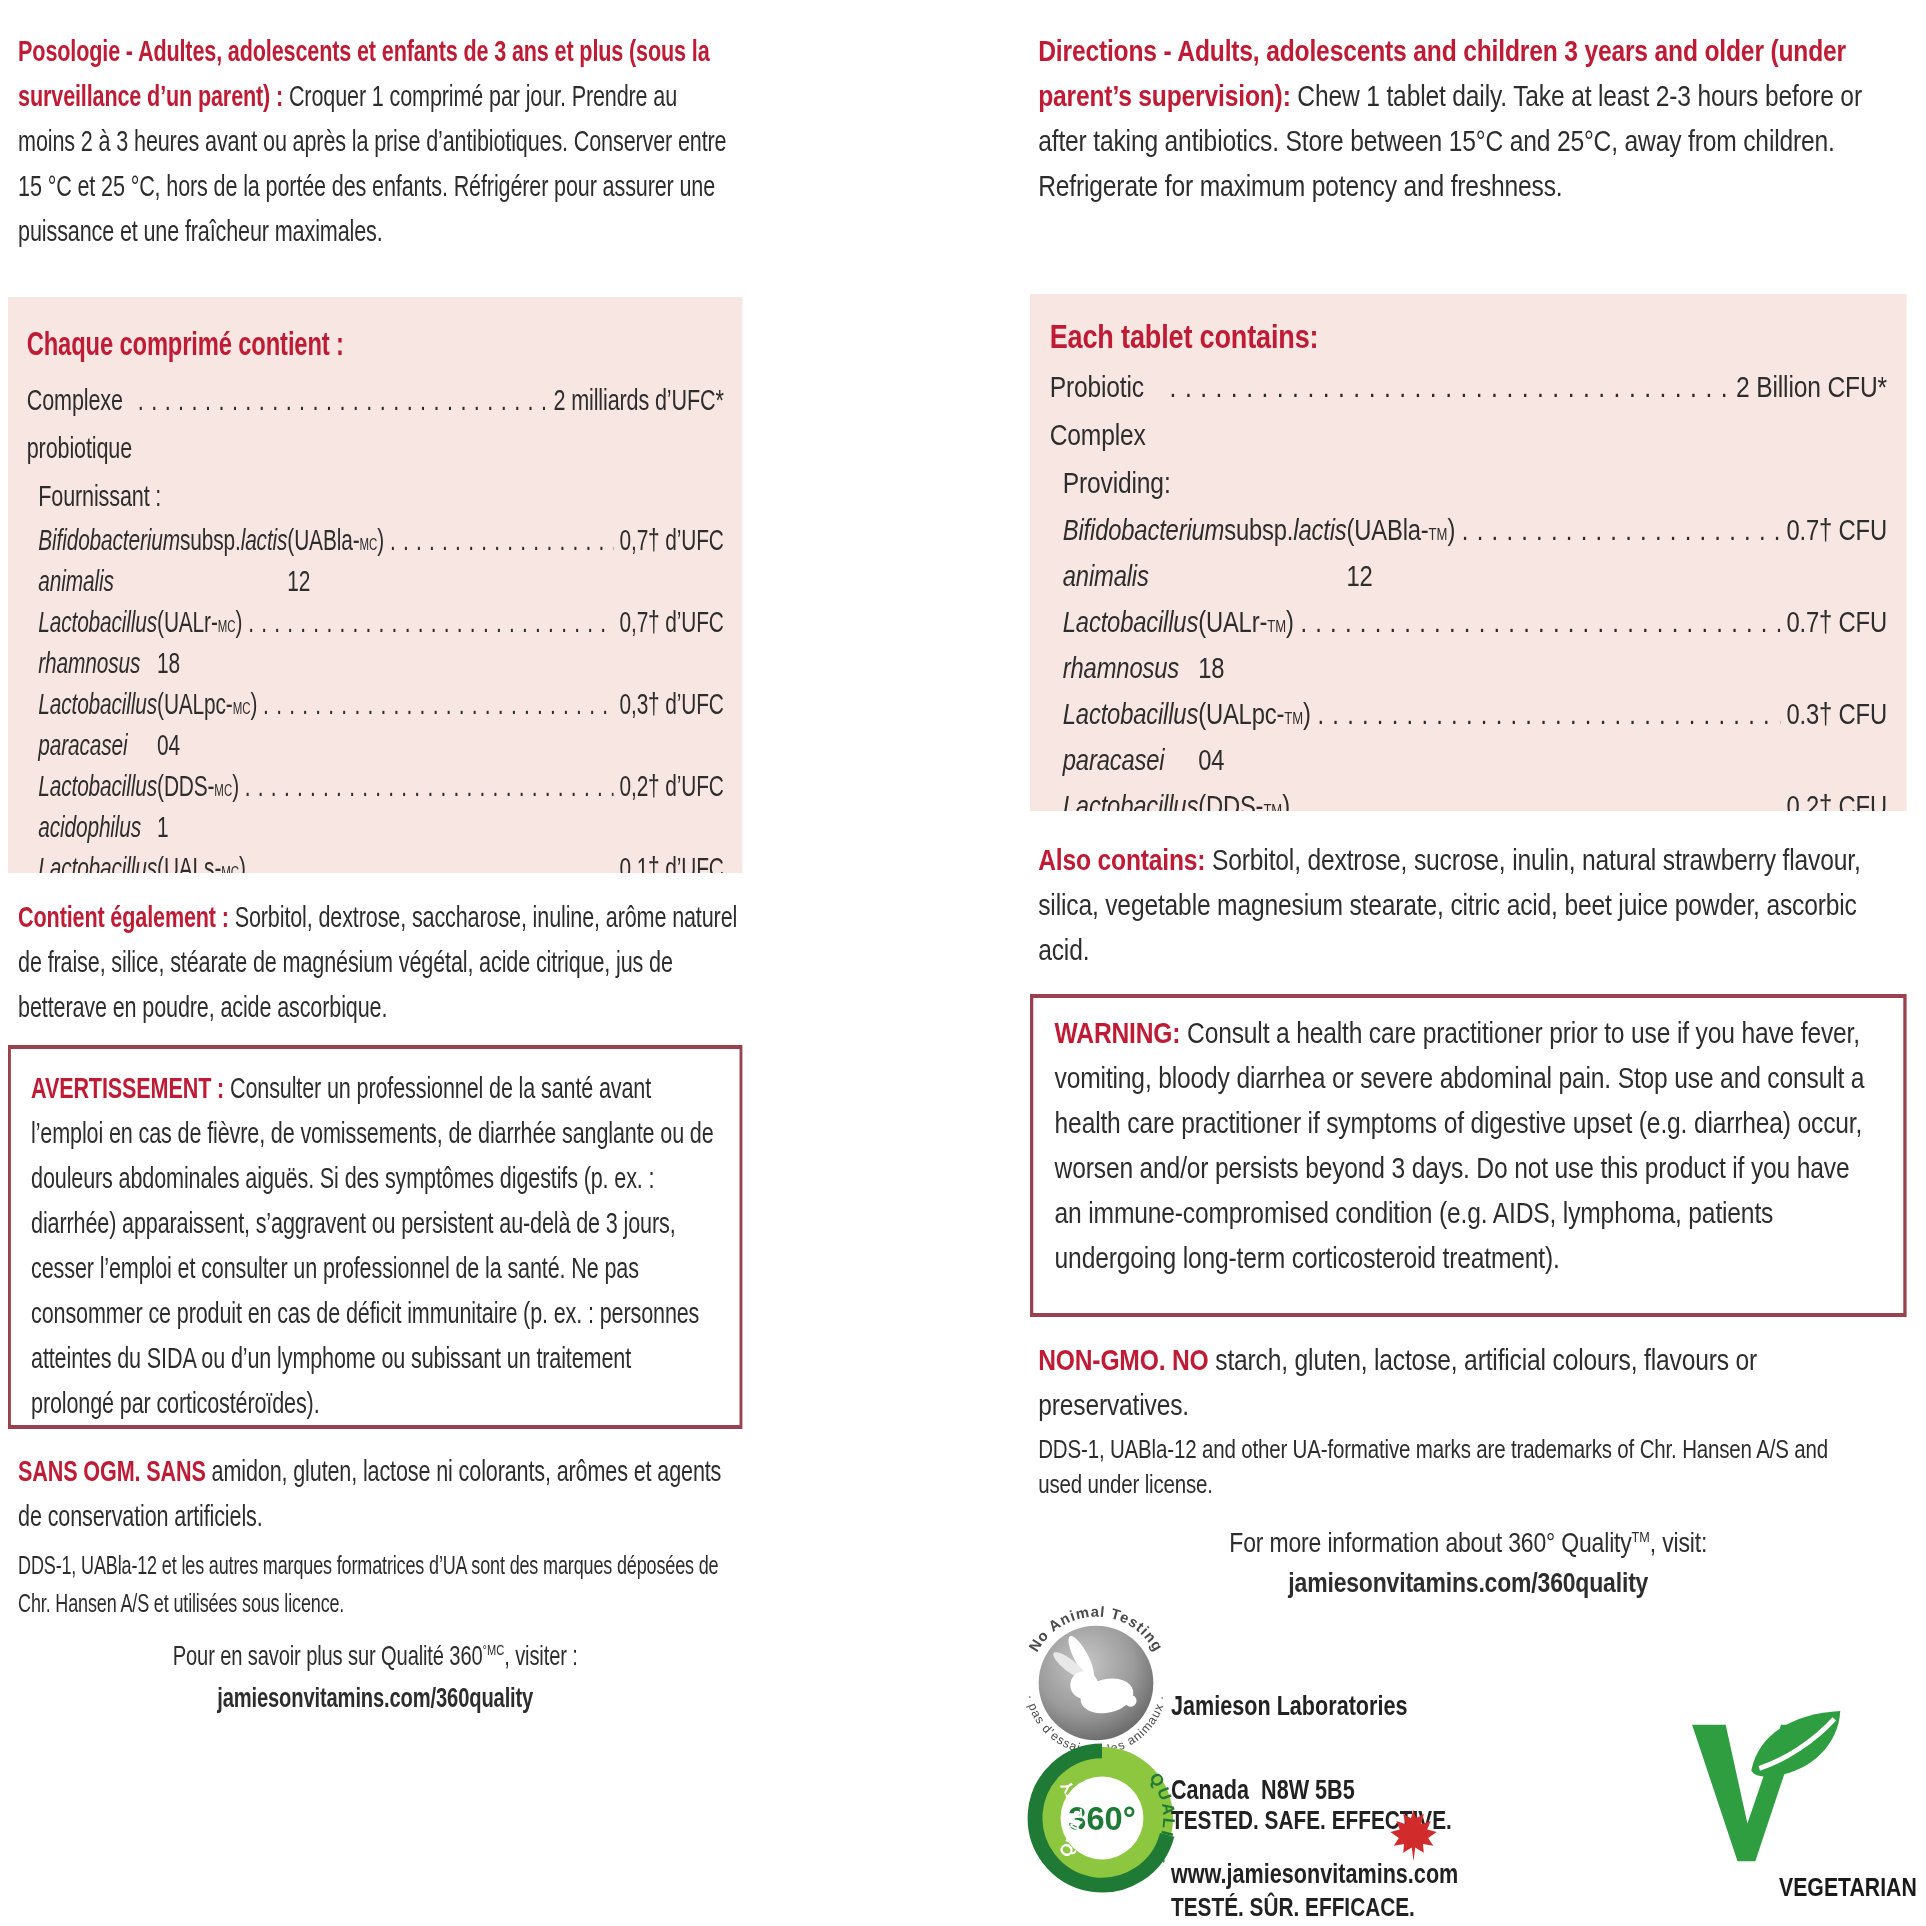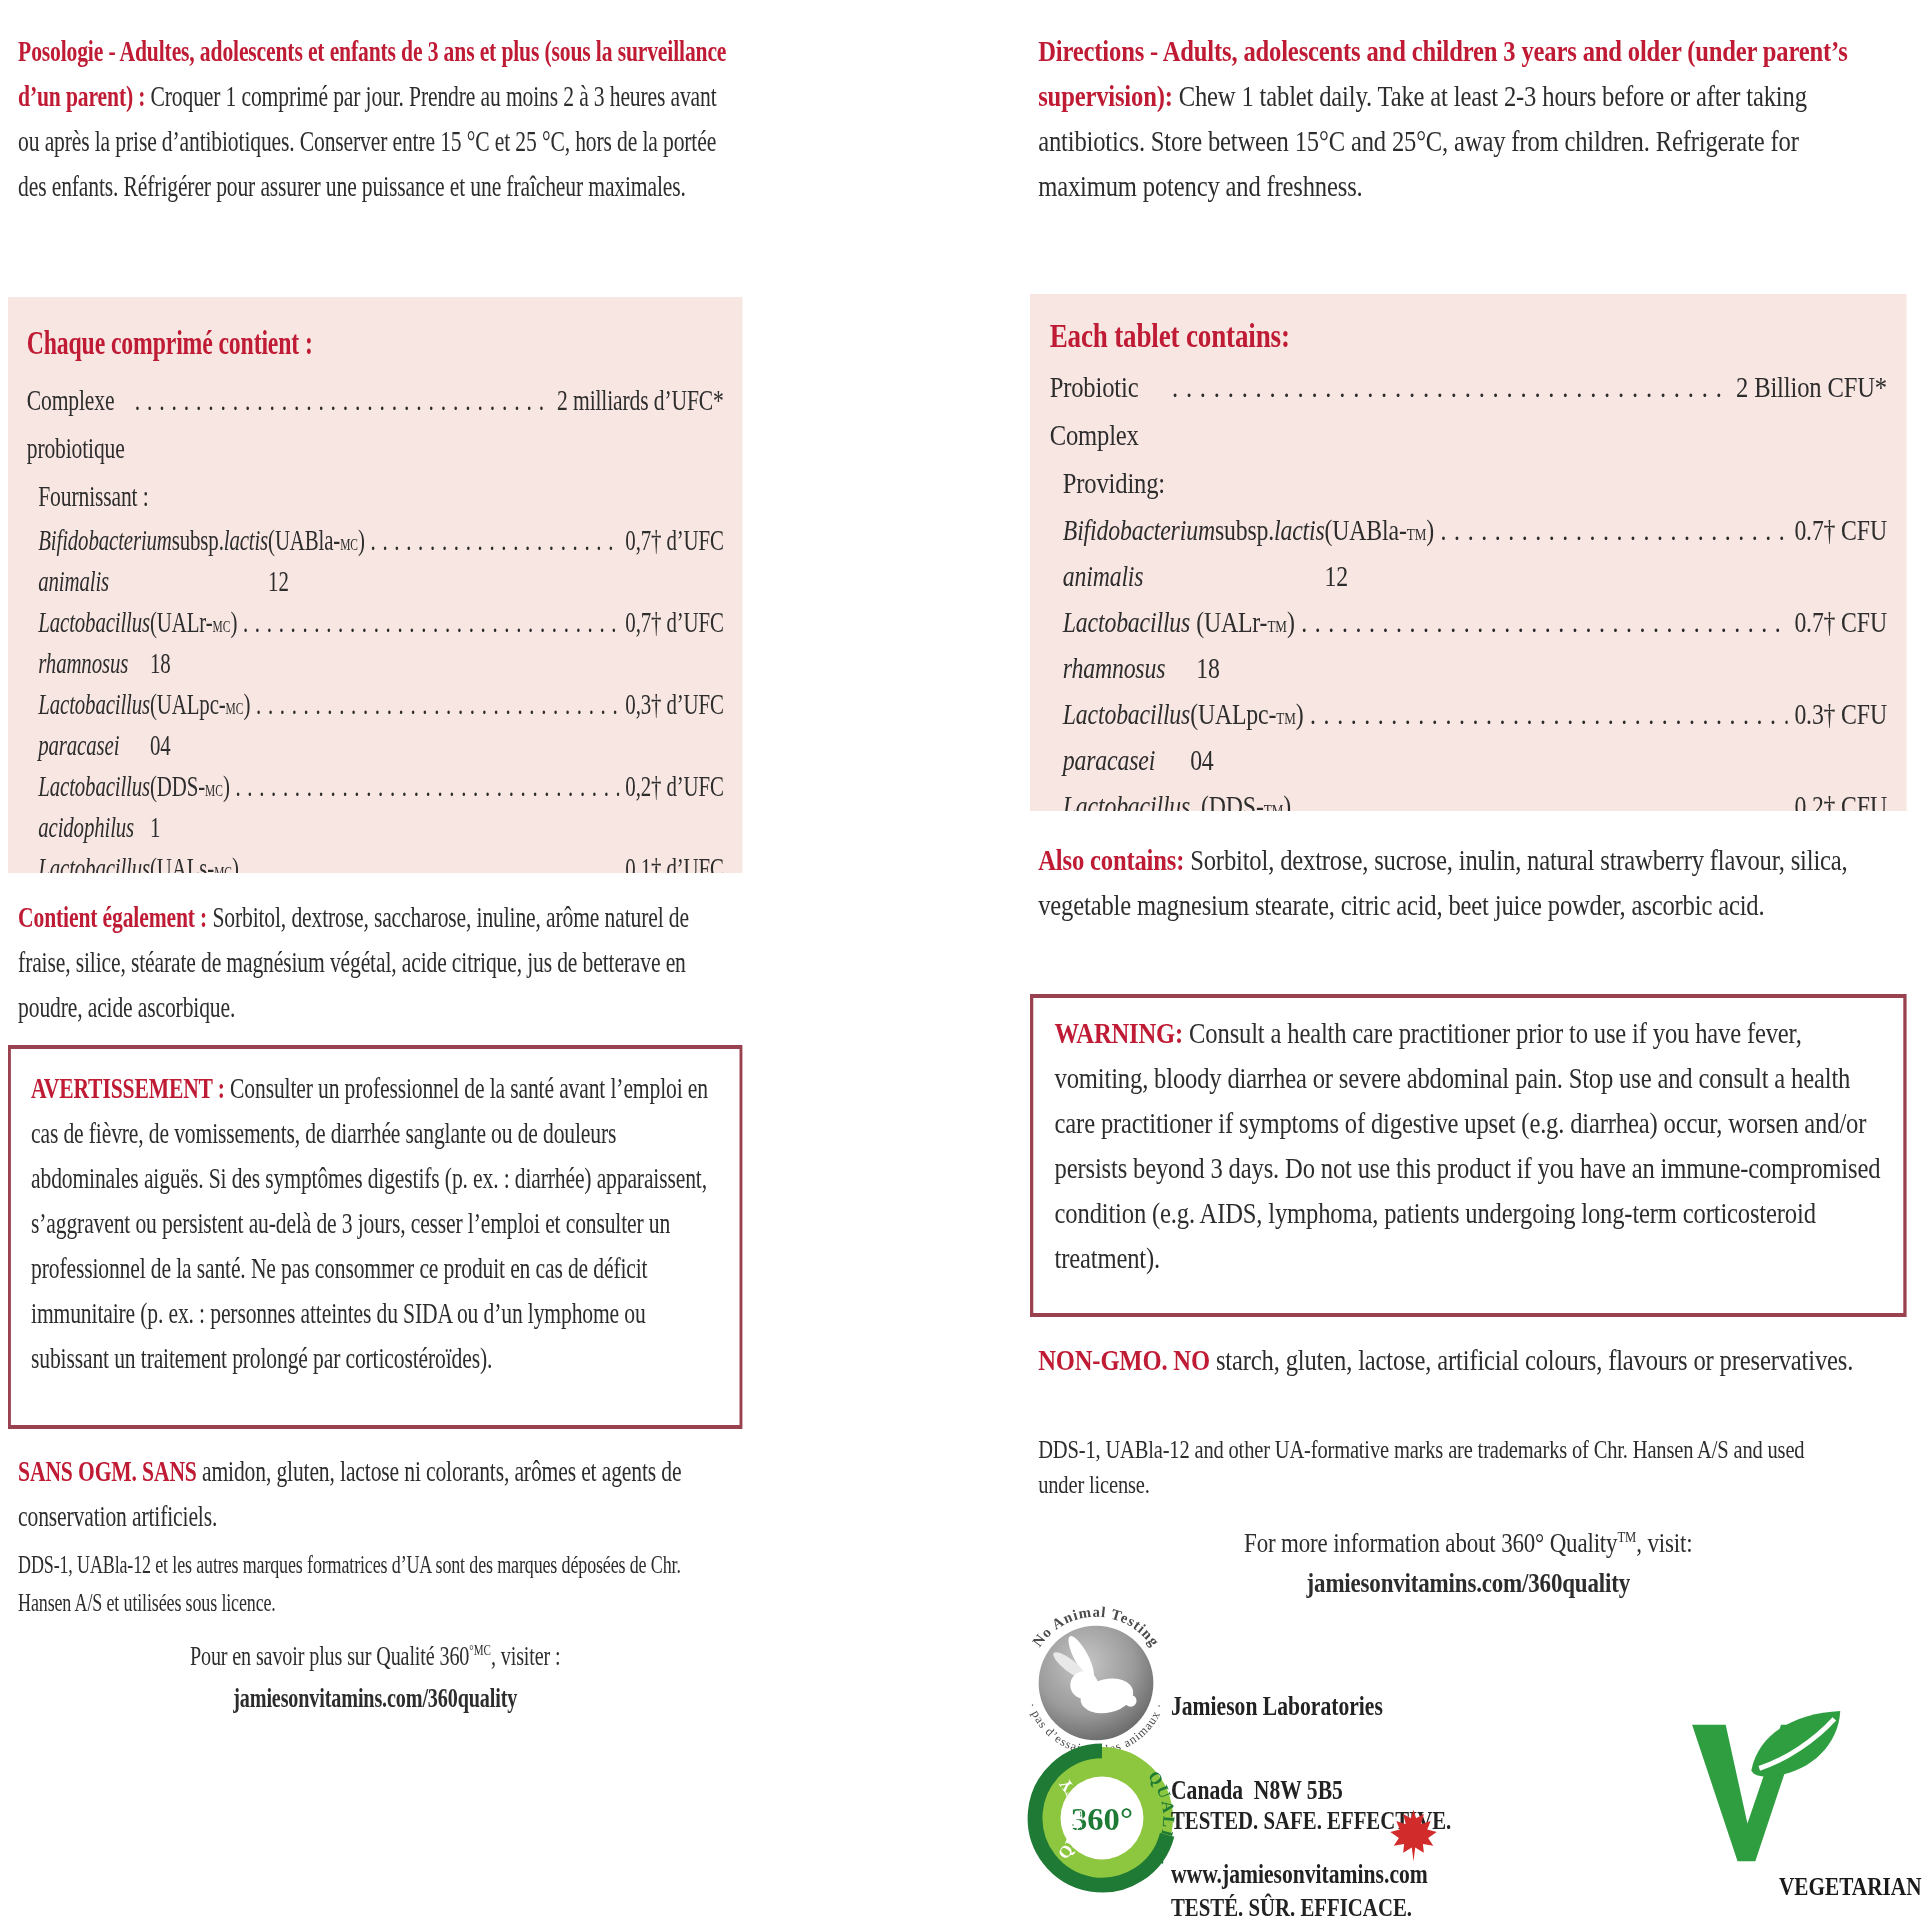--- a/index.html
+++ b/index.html
@@ -1,19 +1,19 @@
 <!DOCTYPE html>
 <html><head>
 <meta charset="utf-8">
 <style>
   * { margin:0; padding:0; box-sizing:border-box; }
   html,body { background:#fff; }
   #page {
     position:relative; width:1927px; height:1927px; background:#ffffff;
-    font-family:Liberation Serif, serif;
+    font-family:Liberation Sans, sans-serif;
     color:#2d2d2d; overflow:hidden;
   }
   .col { position:absolute; top:0; transform-origin:0 0; }
   #col-left  { left:8px;    width:1020px; height:1927px; transform:scaleX(0.72); }
   #col-right { left:1030px; width:1069px; height:1927px; transform:scaleX(0.82); }
 
   .sec { position:absolute; font-size:30px; line-height:45px; letter-spacing:-0.2px; }
   .red { color:#bf1b34; }
   .b { font-weight:bold; }
   .it { font-style:italic; }

